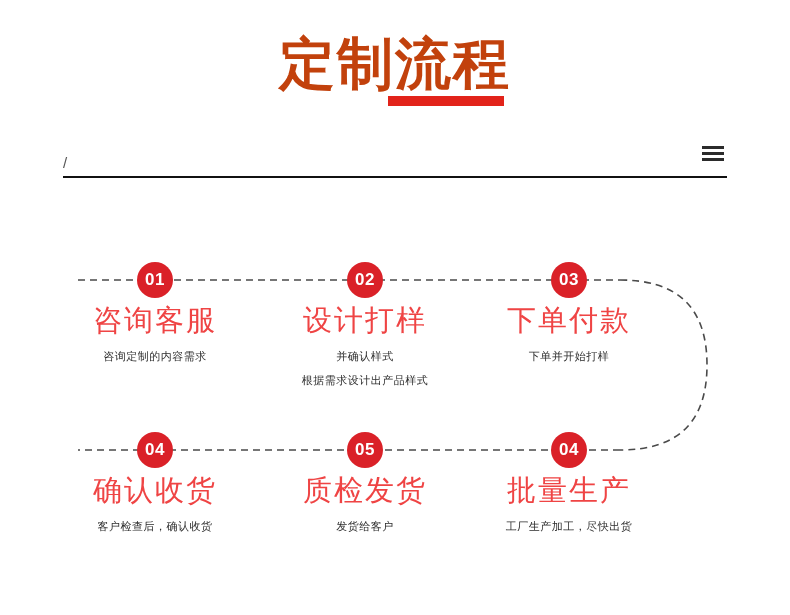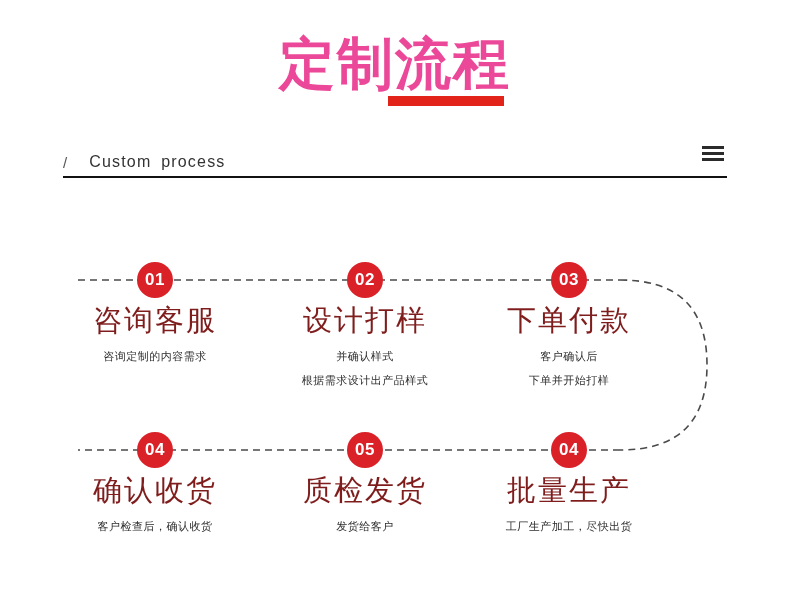--- a/index.html
+++ b/index.html
@@ -21,21 +21,21 @@
   .page-title {
     position: absolute;
     left: 0;
     top: 32px;
     width: 790px;
     text-align: center;
     font-size: 56px;
     line-height: 64px;
     font-weight: bold;
     letter-spacing: 2px;
-    color: #ec4899;
+    color: #c2410c;
     white-space: nowrap;
   }
   .title-underline {
     position: absolute;
     left: 388px;
     top: 96px;
     width: 116px;
     height: 10px;
     background: #e2231a;
   }
@@ -126,21 +126,21 @@
     letter-spacing: 0.5px;
   }
   .step-title {
     position: absolute;
     top: 38px;
     left: 0;
     width: 230px;
     font-size: 29px;
     line-height: 40px;
     font-weight: 500;
-    color: #7f1d1d;
+    color: #ef4444;
     letter-spacing: 2px;
   }
   .step-desc {
     position: absolute;
     top: 82px;
     left: 0;
     width: 230px;
     font-size: 11px;
     line-height: 24px;
     color: #2c2c2c;
@@ -158,21 +158,20 @@
   .col-3 { left: 454px; }
 </style>
 </head>
 <body>
 
 <div class="page-title">定制流程</div>
 <div class="title-underline"></div>
 
 <div class="subhead">
   <span class="slash">/</span>
-  <span class="en-title">Custom  process</span>
 </div>
 
 <div class="hamburger-icon">
   <span></span>
   <span></span>
   <span></span>
 </div>
 
 <div class="head-rule"></div>
 
@@ -201,21 +200,20 @@
     <div class="step-desc">
       <div>并确认样式</div>
       <div>根据需求设计出产品样式</div>
     </div>
   </div>
 
   <div class="step row-1 col-3">
     <div class="step-badge">03</div>
     <div class="step-title">下单付款</div>
     <div class="step-desc">
-      <div>客户确认后</div>
       <div>下单并开始打样</div>
     </div>
   </div>
 
   <div class="step row-2 col-1">
     <div class="step-badge">04</div>
     <div class="step-title">确认收货</div>
     <div class="step-desc">
       <div>客户检查后，确认收货</div>
     </div>

